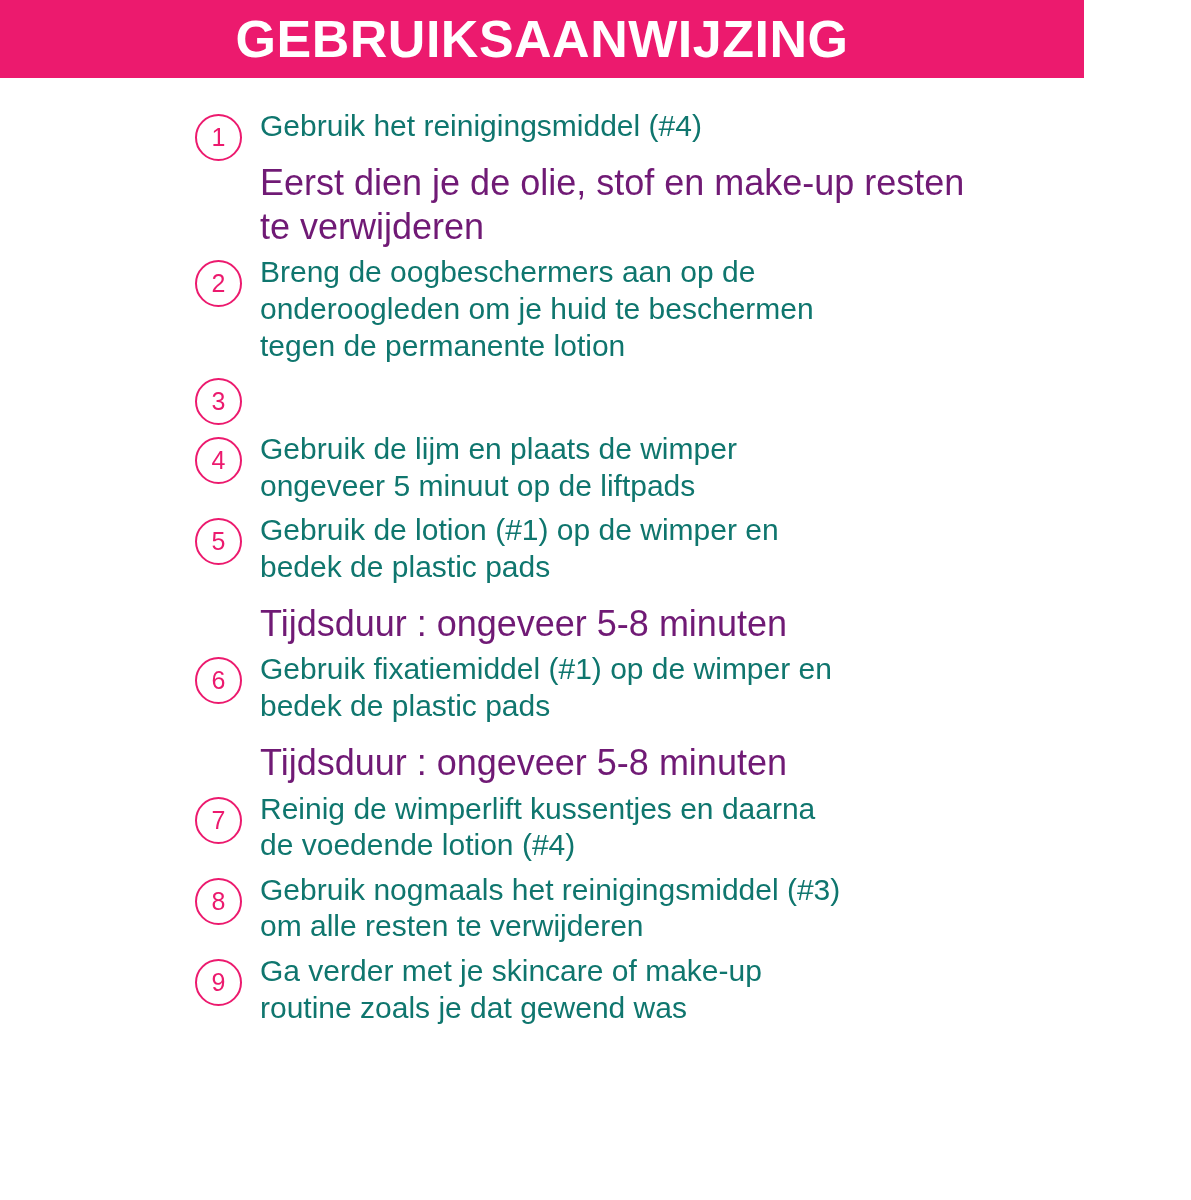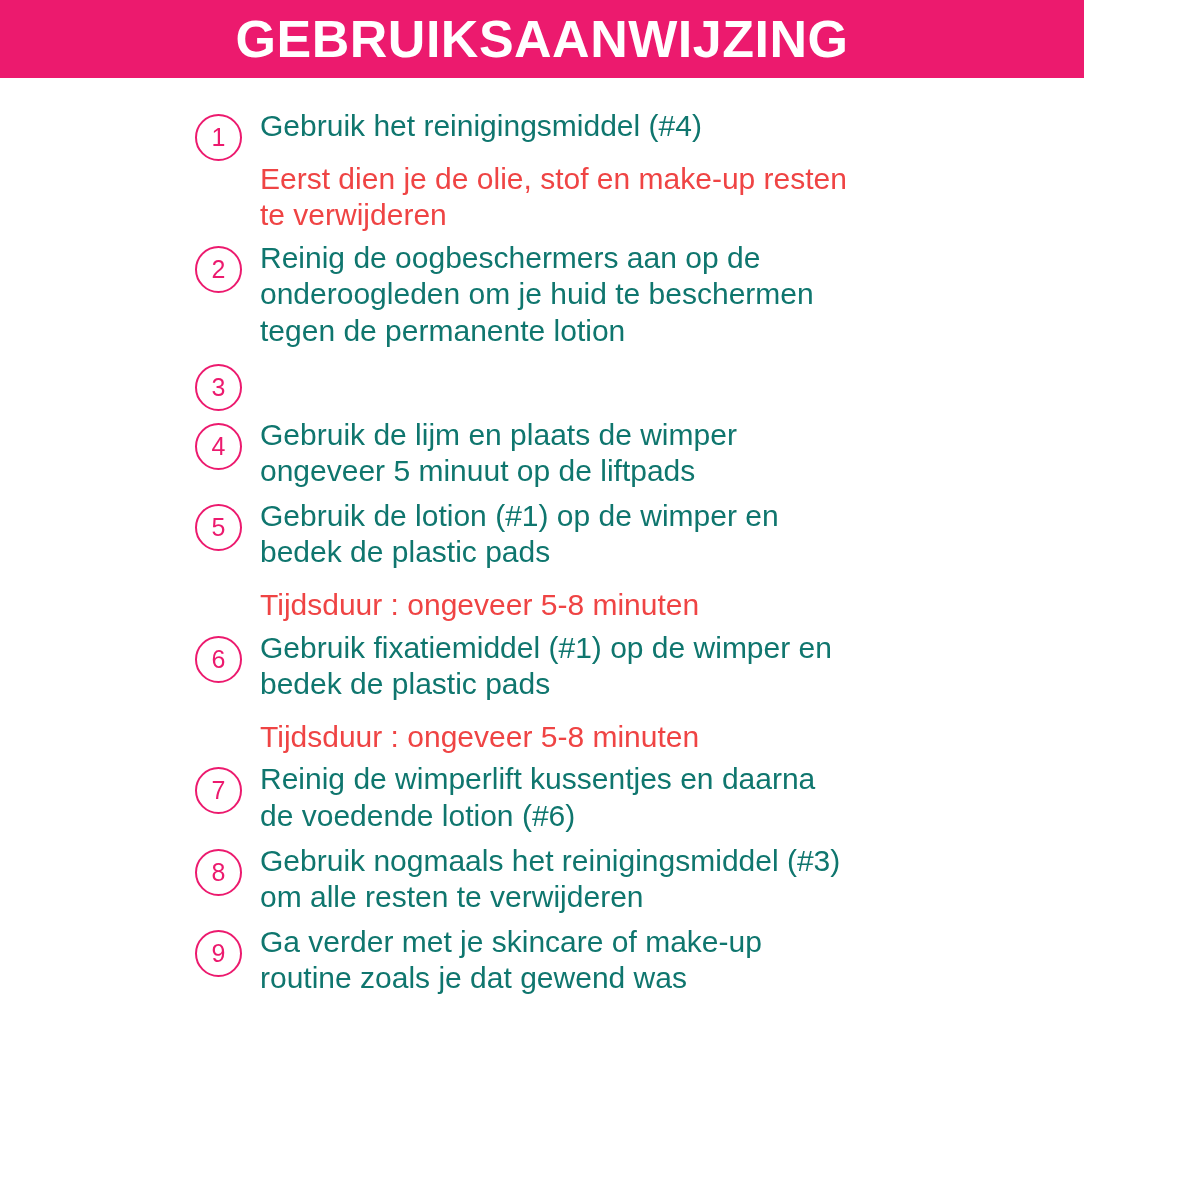--- a/index.html
+++ b/index.html
@@ -69,22 +69,22 @@
   }
   .step-text {
     color: #0f766e;
     font-size: 30px;
     line-height: 1.22;
     font-family: "Liberation Sans", sans-serif;
     margin: 0 0 2px 0;
     white-space: pre-line;
   }
   .step-note {
-    color: #ef4444;
-    font-size: 30px;
+    color: #701a75;
+    font-size: 36px;
     line-height: 1.22;
     font-family: "Liberation Sans", sans-serif;
     margin: 16px 0 0 0;
     white-space: pre-line;
   }
 </style>
 </head>
 <body>
 
 <div class="page">
@@ -100,21 +100,21 @@
       <div class="step-body">
         <p class="step-text">Gebruik het reinigingsmiddel (#4)</p>
         <p class="step-note">Eerst dien je de olie, stof en make-up resten
 te verwijderen</p>
       </div>
     </div>
 
     <div class="step">
       <div class="badge">2</div>
       <div class="step-body">
-        <p class="step-text">Reinig de oogbeschermers aan op de
+        <p class="step-text">Breng de oogbeschermers aan op de
 onderoogleden om je huid te beschermen
 tegen de permanente lotion</p>
 
       </div>
     </div>
 
     <div class="step">
       <div class="badge">3</div>
     </div>
 
@@ -142,21 +142,21 @@
         <p class="step-text">Gebruik fixatiemiddel (#1) op de wimper en
 bedek de plastic pads</p>
         <p class="step-note">Tijdsduur : ongeveer 5-8 minuten</p>
       </div>
     </div>
 
     <div class="step">
       <div class="badge">7</div>
       <div class="step-body">
         <p class="step-text">Reinig de wimperlift kussentjes en daarna
-de voedende lotion (#6)</p>
+de voedende lotion (#4)</p>
       </div>
     </div>
 
     <div class="step">
       <div class="badge">8</div>
       <div class="step-body">
         <p class="step-text">Gebruik nogmaals het reinigingsmiddel (#3)
 om alle resten te verwijderen</p>
 
       </div>

